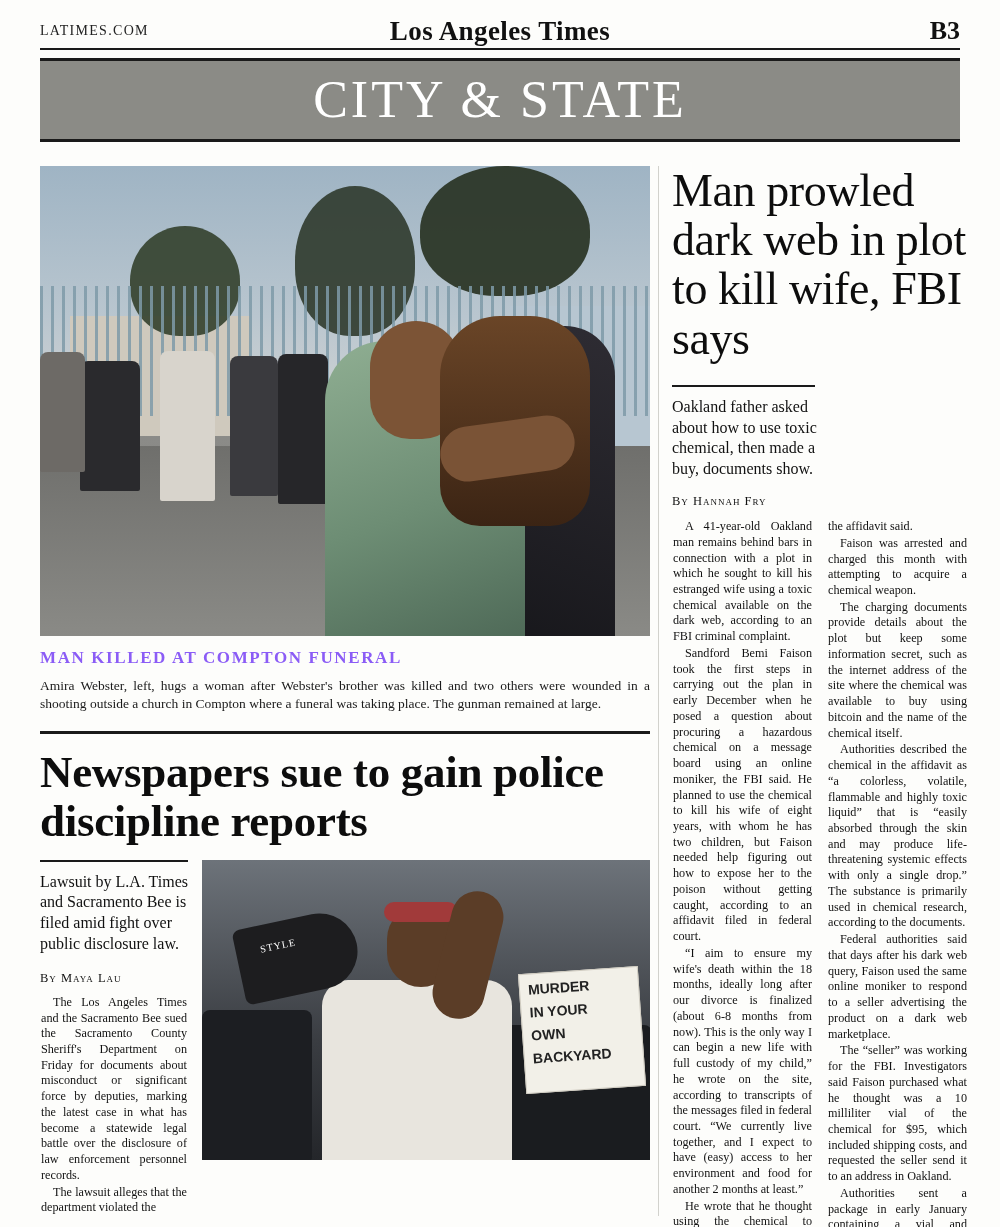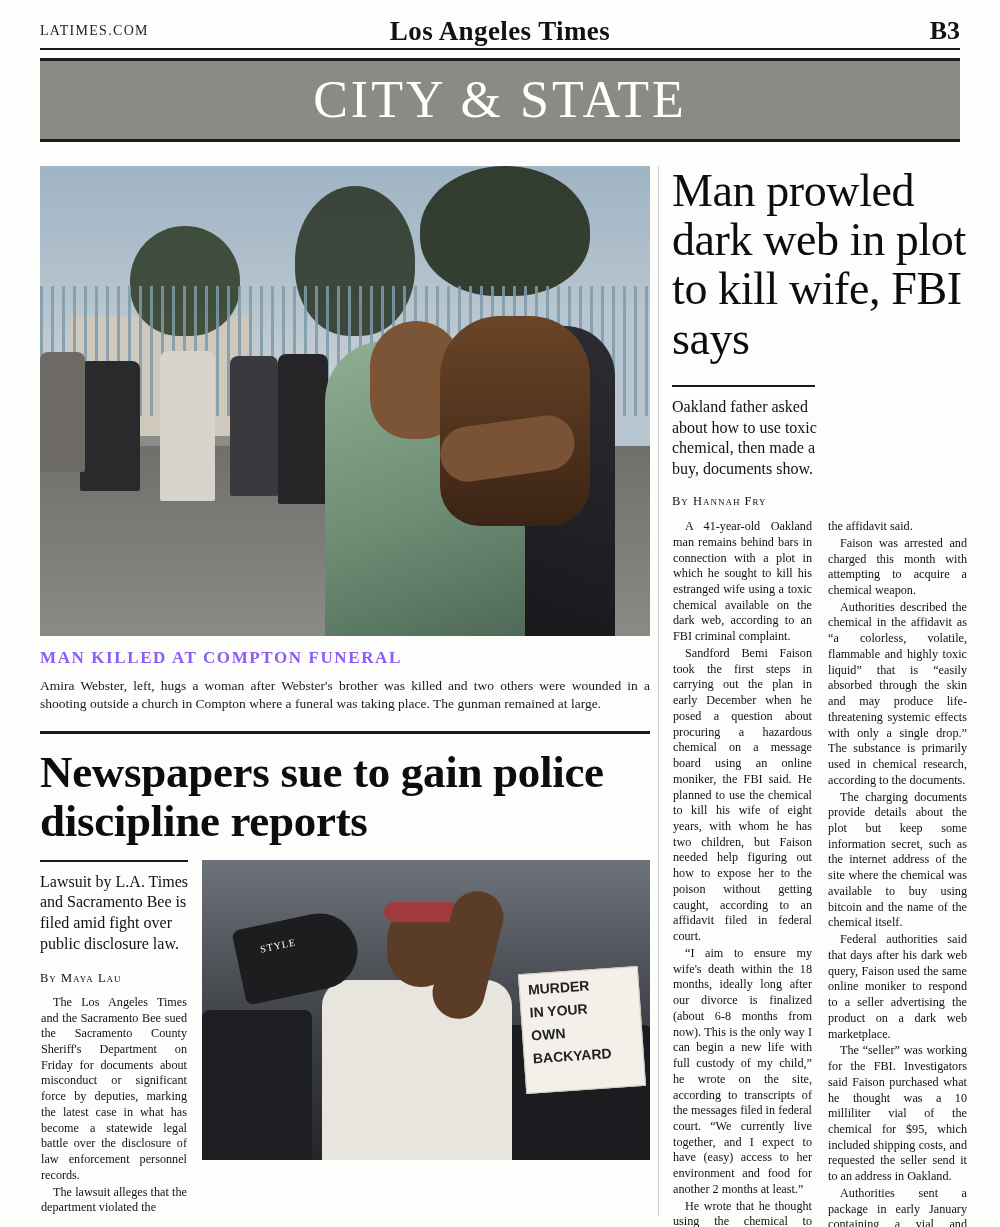--- a/index.html
+++ b/index.html
@@ -378,22 +378,22 @@
           <p>Sandford Bemi Faison took the first steps in carrying out the plan in early December when he posed a question about procuring a hazardous chemical on a message board using an online moniker, the FBI said. He planned to use the chemical to kill his wife of eight years, with whom he has two children, but Faison needed help figuring out how to expose her to the poison without getting caught, according to an affidavit filed in federal court.</p>
           <p>“I aim to ensure my wife's death within the 18 months, ideally long after our divorce is finalized (about 6-8 months from now). This is the only way I can begin a new life with full custody of my child,” he wrote on the site, according to transcripts of the messages filed in federal court. “We currently live together, and I expect to have (easy) access to her environment and food for another 2 months at least.”</p>
           <p>He wrote that he thought using the chemical to poison his wife would deflect suspicion.</p>
 
         </div>
       </div>
       <div class="rc">
         <div class="body-text">
           <p style="text-indent:0">the affidavit said.</p>
           <p>Faison was arrested and charged this month with attempting to acquire a chemical weapon.</p>
+          <p>The charging documents provide details about the plot but keep some information secret, such as the internet address of the site where the chemical was available to buy using bitcoin and the name of the chemical itself.</p>
           <p>Authorities described the chemical in the affidavit as “a colorless, volatile, flammable and highly toxic liquid” that is “easily absorbed through the skin and may produce life-threatening systemic effects with only a single drop.” The substance is primarily used in chemical research, according to the documents.</p>
-          <p>The charging documents provide details about the plot but keep some information secret, such as the internet address of the site where the chemical was available to buy using bitcoin and the name of the chemical itself.</p>
           <p>Federal authorities said that days after his dark web query, Faison used the same online moniker to respond to a seller advertising the product on a dark web marketplace.</p>
           <p>The “seller” was working for the FBI. Investigators said Faison purchased what he thought was a 10 milliliter vial of the chemical for $95, which included shipping costs, and requested the seller send it to an address in Oakland.</p>
           <p>Authorities sent a package in early January containing a vial and tracking equipment to the address Faison specified. Agents tailed him as he retrieved the package and drove home. When they received a signal that he had opened it, agents arrested him. During a search of his house, they discovered personal protective equipment, including gloves and a respirator, as well as a cellphone he used to track the package, according to the affidavit.</p>
 
         </div>
       </div>
     </div>
   </div>
 
 </div>

